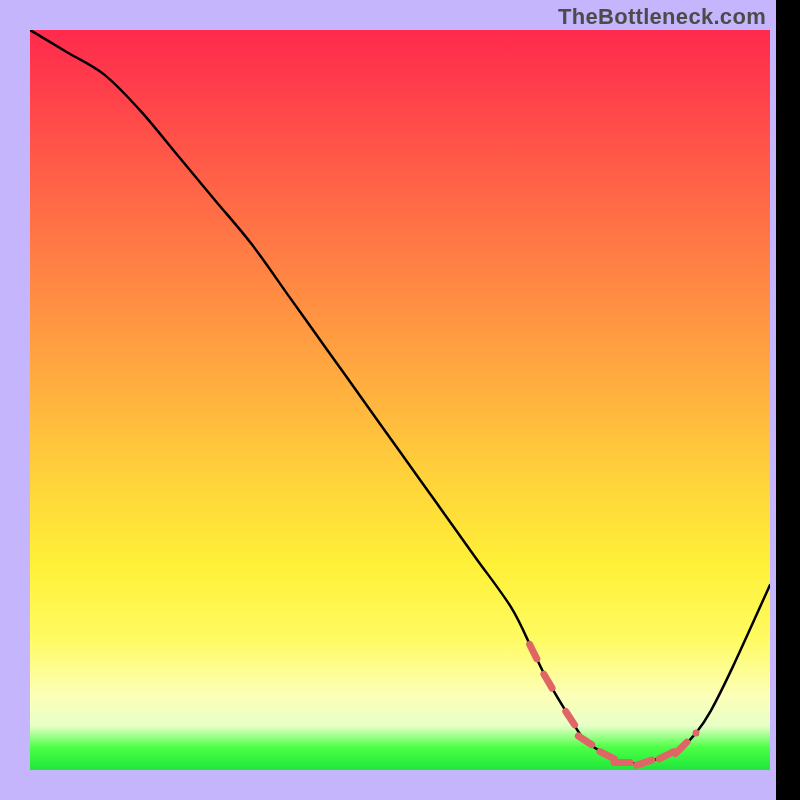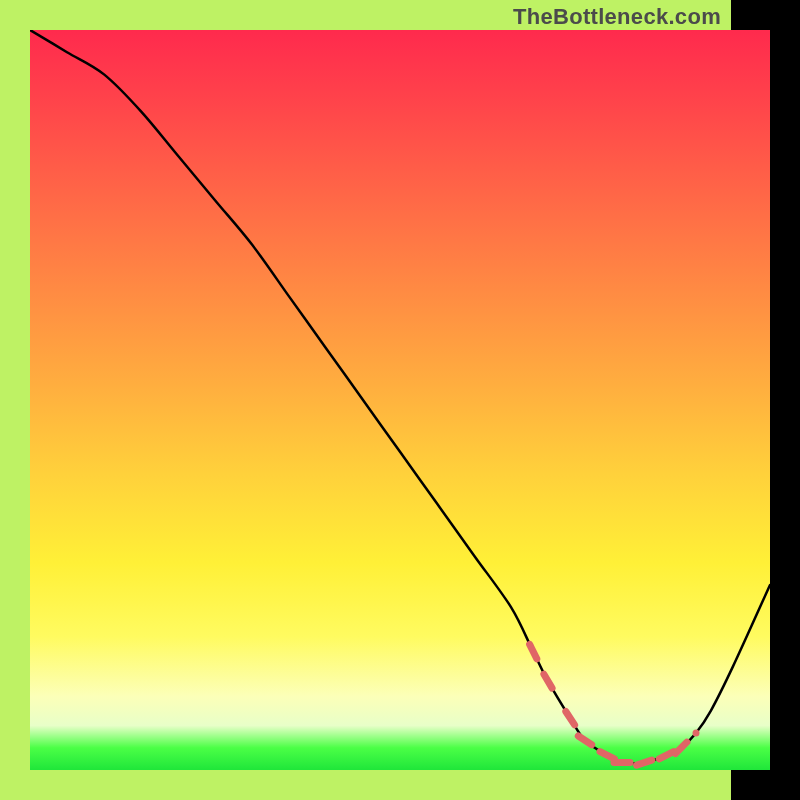--- a/index.html
+++ b/index.html
@@ -8,21 +8,22 @@
     width: 800px;
     height: 800px;
     background: #000;
     overflow: hidden;
     font-family: Arial, Helvetica, sans-serif;
   }
   .frame {
     position: relative;
     width: 731px;
     height: 800px;
-    background: #bef264;
+    background: #c4b5fd;
+    padding-left: 45px;
   }
   .watermark {
     position: absolute;
     top: 4px;
     right: 10px;
     font-size: 22px;
     font-weight: 600;
     color: #4b4b4b;
     letter-spacing: 0.3px;
     z-index: 5;

